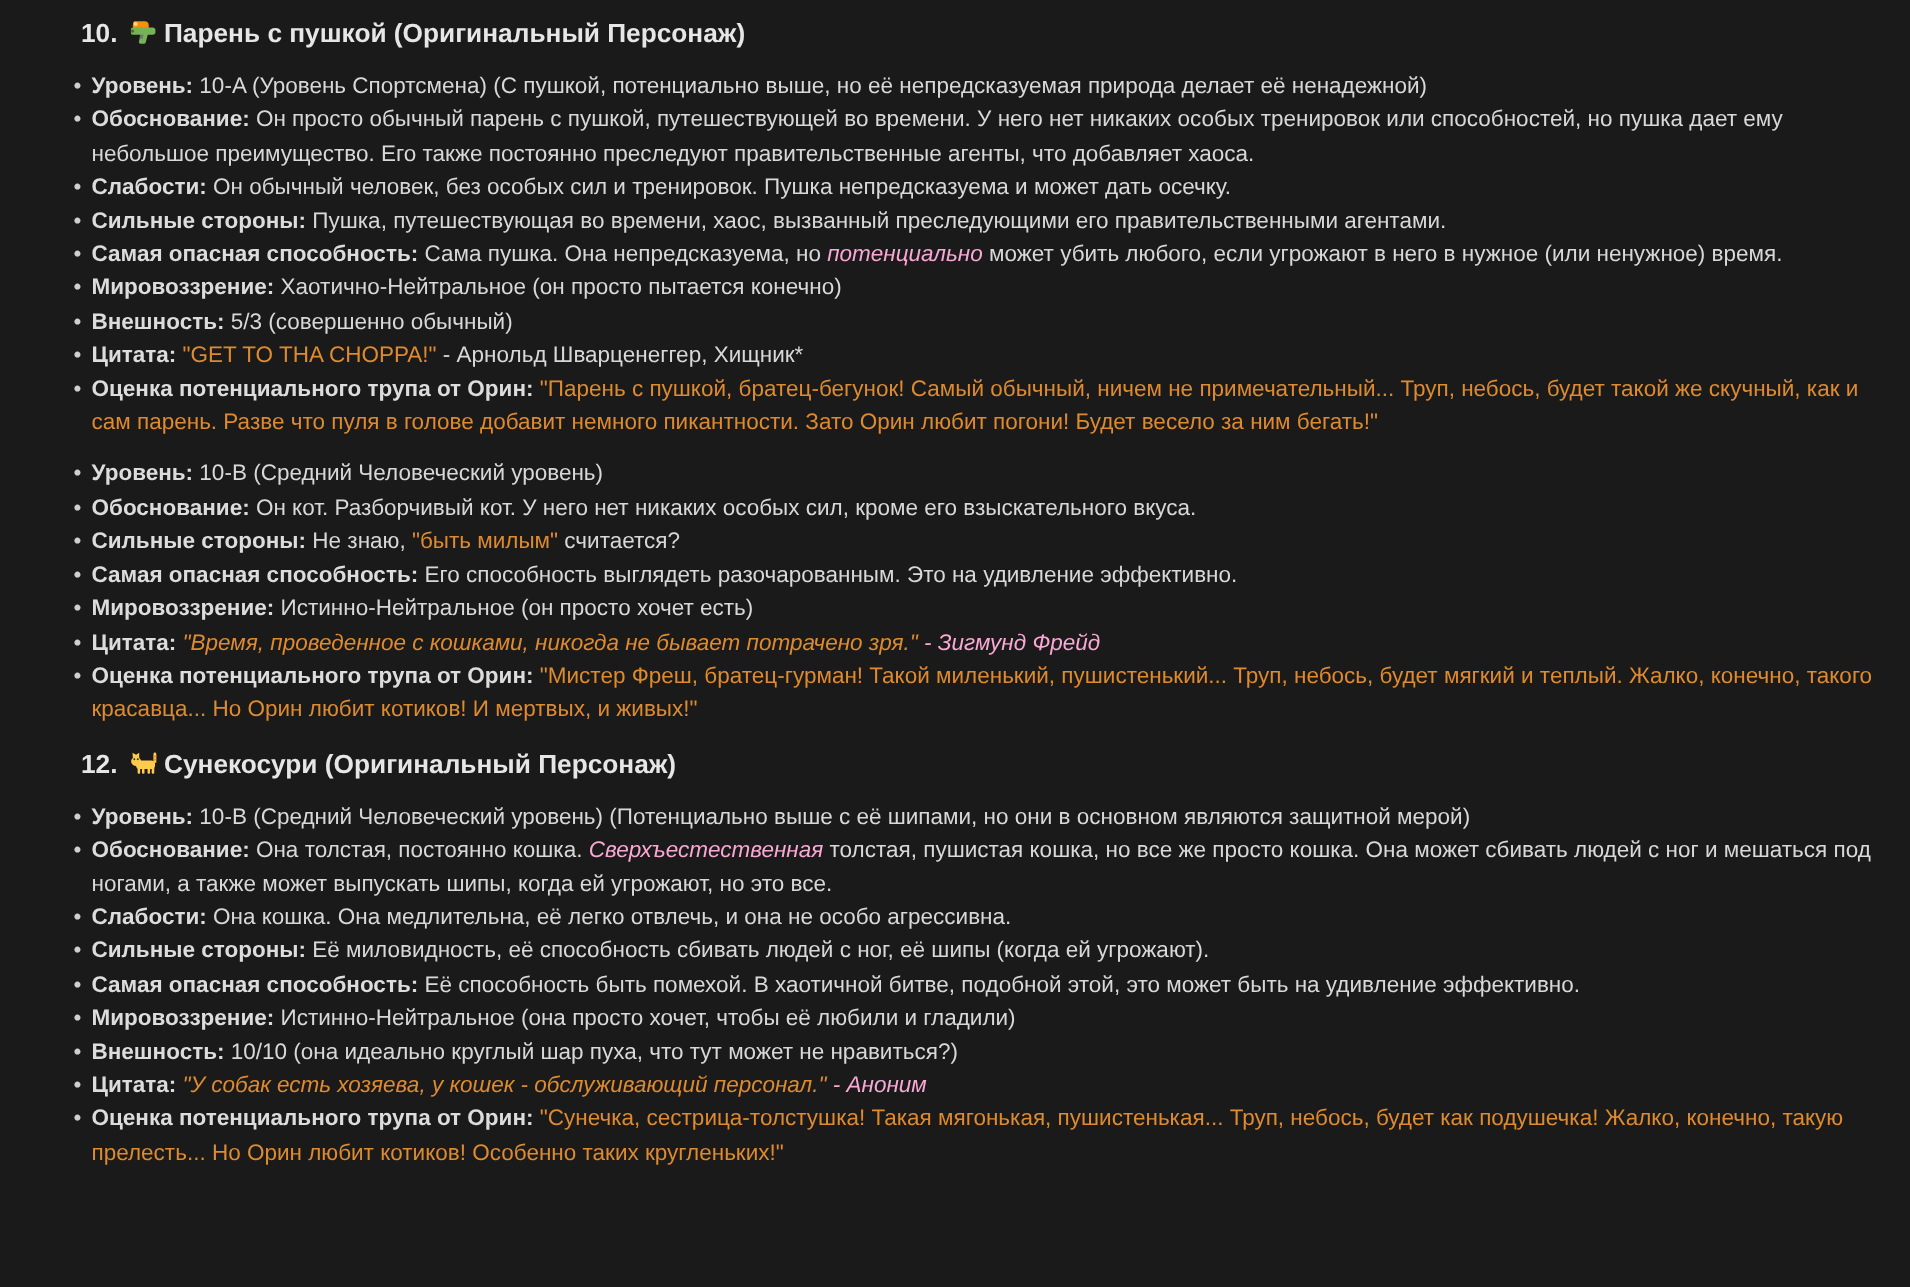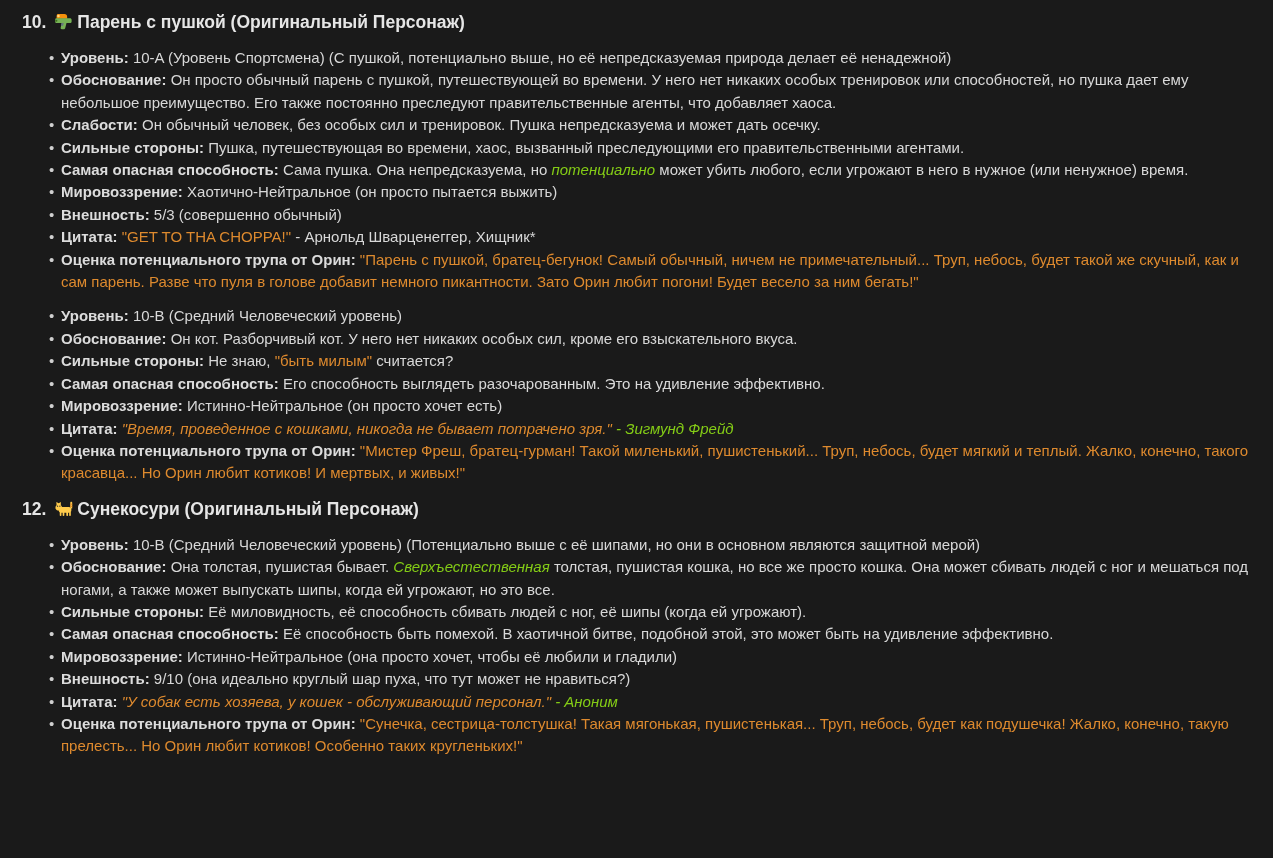--- a/index.html
+++ b/index.html
@@ -20,21 +20,21 @@
   }
   main { display: block; }
   h3 {
     margin: 0 0 13px 22px;
     font-size: 17.5px;
     line-height: 24px;
     font-weight: 700;
     color: #e6e6e6;
     white-space: nowrap;
   }
-  h3 .num { margin-right: 9px; }
+  h3 .num { margin-right: 9px; margin-left: 32px; }
   h3 .icon { display: inline-block; margin-right: 3px; }
   h3 .icon svg { vertical-align: -3px; }
   ul {
     list-style: none;
     margin: 12px 0 12px 0;
     padding: 0 0 0 61px;
   }
   li {
     position: relative;
     margin: 0;
@@ -43,42 +43,42 @@
   li::before {
     content: "\2022";
     position: absolute;
     left: -12px;
     top: 0;
     color: #cfcfcf;
     font-size: 15px;
   }
   strong { font-weight: 700; color: #dcdcdc; }
   .quote { color: #de8a2e; }
-  .em { font-style: italic; color: #84cc16; }
+  .em { font-style: italic; color: #f9a8d4; }
   .quote.em { color: #de8a2e; font-style: italic; }
 </style>
 </head>
 <body>
 
 <main>
     <section>
       <h3><span class="num">10.</span><span class="icon"><svg width="19" height="19" viewBox="0 0 36 36">
             <path fill="#F4900C" d="M5 4h13c3 0 5 2 5 5v4H3V9c0-3 1-5 2-5z"></path>
             <circle cx="6.5" cy="7.5" r="2.5" fill="#FFD983"></circle>
             <path fill="#77B255" d="M3 12h25c2.2 0 3.5 1.2 3.5 3v3c0 1.8-1.3 3-3.5 3h-6.2l-2.4 9.2c-.4 1.6-1.5 2.3-3 2.3h-3.6c-1.6 0-2.5-1.2-2.1-2.8l2-8.7H3c-1.6 0-2.6-1-2.6-2.5v-4C.4 13 1.4 12 3 12z"></path>
             <circle cx="2.6" cy="16.5" r="2" fill="#3E721D"></circle>
             <path fill="#66757F" d="M12.5 21h4l-1.2 5h-2.6c-1 0-1.4-.7-1.2-1.6z"></path>
           </svg></span><span>Парень с пушкой (Оригинальный Персонаж)</span></h3>
       <ul>
         <li><strong>Уровень:</strong> <span>10-A (Уровень Спортсмена) (С пушкой, потенциально выше, но её непредсказуемая природа делает её ненадежной)</span></li>
         <li><strong>Обоснование:</strong> <span>Он просто обычный парень с пушкой, путешествующей во времени. У него нет никаких особых тренировок или способностей, но пушка дает ему небольшое преимущество. Его также постоянно преследуют правительственные агенты, что добавляет хаоса.</span></li>
         <li><strong>Слабости:</strong> <span>Он обычный человек, без особых сил и тренировок. Пушка непредсказуема и может дать осечку.</span></li>
         <li><strong>Сильные стороны:</strong> <span>Пушка, путешествующая во времени, хаос, вызванный преследующими его правительственными агентами.</span></li>
         <li><strong>Самая опасная способность:</strong> <span>Сама пушка. Она непредсказуема, но </span><span class="em">потенциально</span><span> может убить любого, если угрожают в него в нужное (или ненужное) время.</span></li>
-        <li><strong>Мировоззрение:</strong> <span>Хаотично-Нейтральное (он просто пытается выжить)</span></li>
+        <li><strong>Мировоззрение:</strong> <span>Хаотично-Нейтральное (он просто пытается конечно)</span></li>
         <li><strong>Внешность:</strong> <span>5/3 (совершенно обычный)</span></li>
         <li><strong>Цитата:</strong> <span class="quote">"GET TO THA CHOPPA!"</span><span> - Арнольд Шварценеггер, Хищник*</span></li>
         <li><strong>Оценка потенциального трупа от Орин:</strong> <span class="quote">"Парень с пушкой, братец-бегунок! Самый обычный, ничем не примечательный... Труп, небось, будет такой же скучный, как и сам парень. Разве что пуля в голове добавит немного пикантности. Зато Орин любит погони! Будет весело за ним бегать!"</span></li>
       </ul>
     </section>
     <section>
       <ul>
         <li><strong>Уровень:</strong> <span>10-B (Средний Человеческий уровень)</span></li>
         <li><strong>Обоснование:</strong> <span>Он кот. Разборчивый кот. У него нет никаких особых сил, кроме его взыскательного вкуса.</span></li>
         <li><strong>Сильные стороны:</strong> <span>Не знаю, </span><span class="quote">"быть милым"</span><span> считается?</span></li>
@@ -96,22 +96,23 @@
             <rect x="9" y="24" width="3.2" height="8" rx="1.4" fill="#FFCB4C"></rect>
             <rect x="14.5" y="24" width="3.2" height="8" rx="1.4" fill="#FFCB4C"></rect>
             <rect x="21.5" y="24" width="3.2" height="8" rx="1.4" fill="#FFCB4C"></rect>
             <rect x="26.8" y="24" width="3.2" height="8" rx="1.4" fill="#FFCB4C"></rect>
             <path fill="#FFCB4C" d="M2.5 5.5 7 8l4-2.5V12c1.5 1 2.3 2.6 2.3 4.4 0 3.4-2.9 5.6-6.2 5.6S.8 19.8.8 16.4C.8 14.6 1.5 13 3 12z"></path>
             <circle cx="4.8" cy="13.5" r="1.2" fill="#292F33"></circle>
             <circle cx="9.2" cy="13.5" r="1.2" fill="#292F33"></circle>
           </svg></span><span>Сунекосури (Оригинальный Персонаж)</span></h3>
       <ul>
         <li><strong>Уровень:</strong> <span>10-B (Средний Человеческий уровень) (Потенциально выше с её шипами, но они в основном являются защитной мерой)</span></li>
-        <li><strong>Обоснование:</strong> <span>Она толстая, пушистая бывает. </span><span class="em">Сверхъестественная</span><span> толстая, пушистая кошка, но все же просто кошка. Она может сбивать людей с ног и мешаться под ногами, а также может выпускать шипы, когда ей угрожают, но это все.</span></li>
+        <li><strong>Обоснование:</strong> <span>Она толстая, постоянно кошка. </span><span class="em">Сверхъестественная</span><span> толстая, пушистая кошка, но все же просто кошка. Она может сбивать людей с ног и мешаться под ногами, а также может выпускать шипы, когда ей угрожают, но это все.</span></li>
+        <li><strong>Слабости:</strong> <span>Она кошка. Она медлительна, её легко отвлечь, и она не особо агрессивна.</span></li>
         <li><strong>Сильные стороны:</strong> <span>Её миловидность, её способность сбивать людей с ног, её шипы (когда ей угрожают).</span></li>
         <li><strong>Самая опасная способность:</strong> <span>Её способность быть помехой. В хаотичной битве, подобной этой, это может быть на удивление эффективно.</span></li>
         <li><strong>Мировоззрение:</strong> <span>Истинно-Нейтральное (она просто хочет, чтобы её любили и гладили)</span></li>
-        <li><strong>Внешность:</strong> <span>9/10 (она идеально круглый шар пуха, что тут может не нравиться?)</span></li>
+        <li><strong>Внешность:</strong> <span>10/10 (она идеально круглый шар пуха, что тут может не нравиться?)</span></li>
         <li><strong>Цитата:</strong> <span class="quote em">"У собак есть хозяева, у кошек - обслуживающий персонал."</span><span class="em"> - Аноним</span></li>
         <li><strong>Оценка потенциального трупа от Орин:</strong> <span class="quote">"Сунечка, сестрица-толстушка! Такая мягонькая, пушистенькая... Труп, небось, будет как подушечка! Жалко, конечно, такую прелесть... Но Орин любит котиков! Особенно таких кругленьких!"</span></li>
       </ul>
     </section>
   </main>
 
 </body></html>

